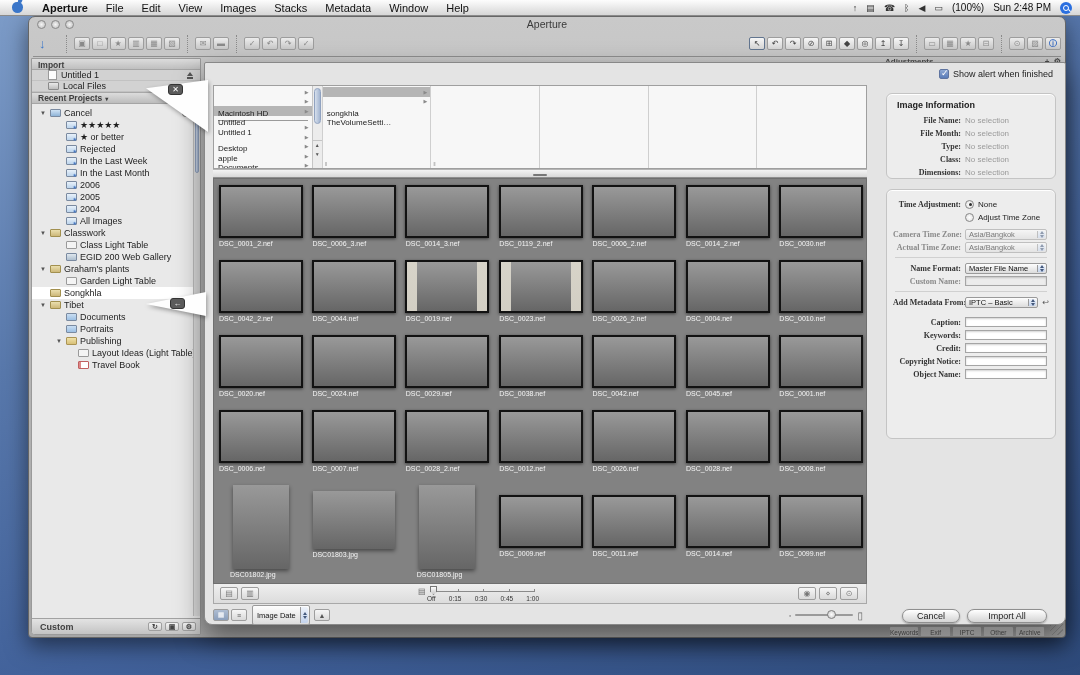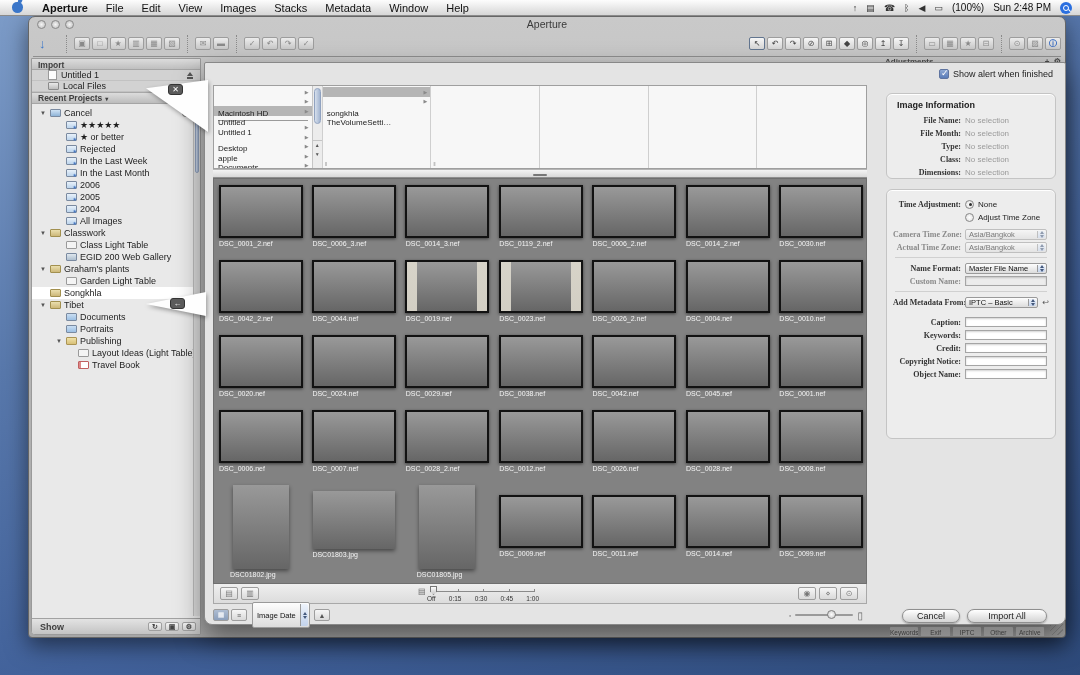--- a/index.html
+++ b/index.html
@@ -164,21 +164,21 @@
   .gb-thumb{position:absolute;left:11px;top:0;width:7px;height:9px;background:linear-gradient(#fdfdfd,#c9c9c9);
     border:1px solid #777;clip-path:polygon(0 0,100% 0,100% 60%,50% 100%,0 60%);}
   .gb-labels{position:absolute;left:8px;right:0;top:9px;display:flex;justify-content:space-between;font-size:6.5px;color:#333;}
   .gb-right{margin-left:auto;display:flex;gap:3px;margin-right:8px;}
 
   
   .bottombar{position:absolute;left:8px;top:543px;width:654px;height:18px;display:flex;align-items:center;}
   .bb-btn{width:16px;height:12px;border:1px solid #9d9d9d;border-radius:2px;background:linear-gradient(#f6f6f6,#d9d9d9);
     font-size:7px;color:#555;display:flex;align-items:center;justify-content:center;}
   .bb-btn.pressed{background:linear-gradient(#aebdd2,#8b9fbc);color:#fff;}
-  .bb-select{width:58px;height:26px;margin-left:5px;border:1px solid #9a9a9a;border-radius:2px;background:linear-gradient(#fdfdfd,#dcdcdc);
+  .bb-select{width:58px;height:20px;margin-left:5px;border:1px solid #9a9a9a;border-radius:2px;background:linear-gradient(#fdfdfd,#dcdcdc);
     font-size:7.5px;color:#111;display:flex;align-items:center;padding-left:4px;position:relative;}
   .stepper{position:absolute;right:1px;top:1px;bottom:1px;width:8px;border-left:1px solid #9a9a9a;border-radius:0 2px 2px 0;
     background:linear-gradient(#eef3fb,#c3d3ec);display:flex;flex-direction:column;align-items:center;justify-content:center;gap:1px;}
   .tri-up{width:0;height:0;border-left:2.5px solid transparent;border-right:2.5px solid transparent;border-bottom:3px solid #44597c;}
   .tri-dn{width:0;height:0;border-left:2.5px solid transparent;border-right:2.5px solid transparent;border-top:3px solid #44597c;}
   .bb-asc{margin-left:4px;}
   .bb-status{position:absolute;left:0;right:0;text-align:center;font-size:8.5px;color:#4f4f4f;pointer-events:none;}
   .bb-size{margin-left:auto;display:flex;align-items:center;gap:4px;margin-right:4px;}
   .sz-ico{font-size:7px;color:#666;}
   .sz-ico.big{font-size:10px;}
@@ -490,21 +490,21 @@
             <span class="disc"></span>
             <span class="ticon i-book"></span>
             <span class="tlabel">Travel Book</span>
 
           </div>
         </div>
       <div class="sb-scroll">
           <div class="sb-thumb"></div>
         </div>
       <div class="vaultbar">
-        <span>Show</span>
+        <span>Custom</span>
         <span class="vault-btns">
           <span class="mini-btn">↻</span>
           <span class="mini-btn">▣</span>
           <span class="mini-btn">⚙</span>
         </span>
       </div>
     </div>
 
     <div class="adj-frag">
       <span class="afl">Adjustments</span>

